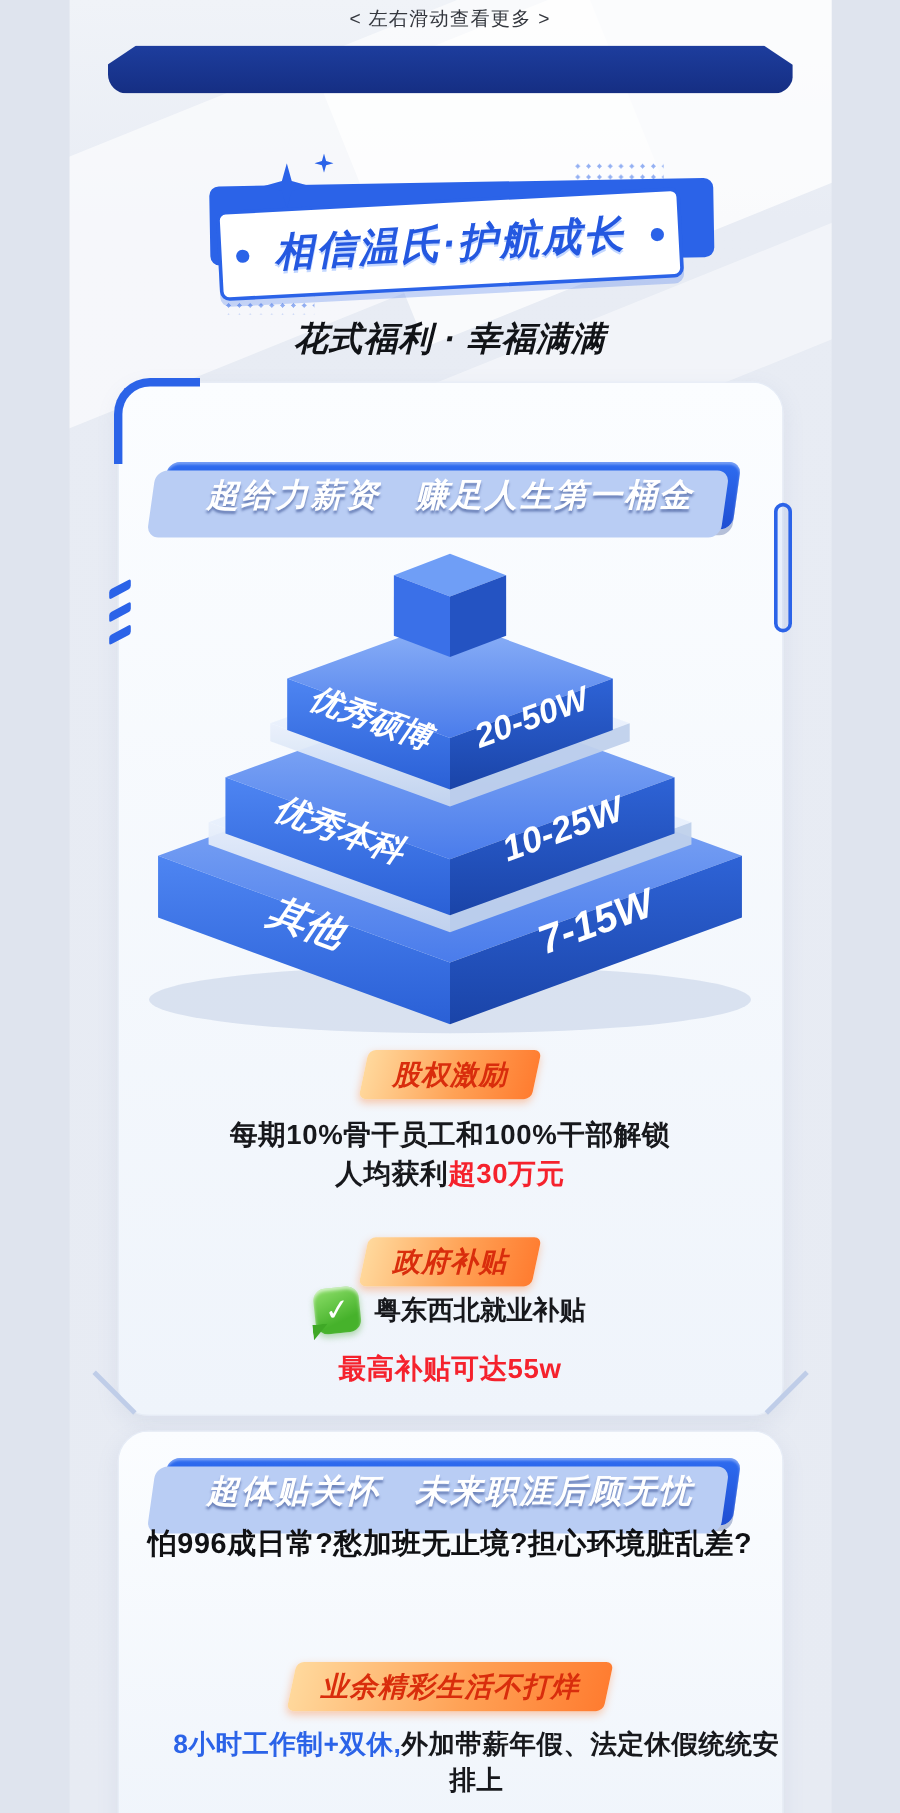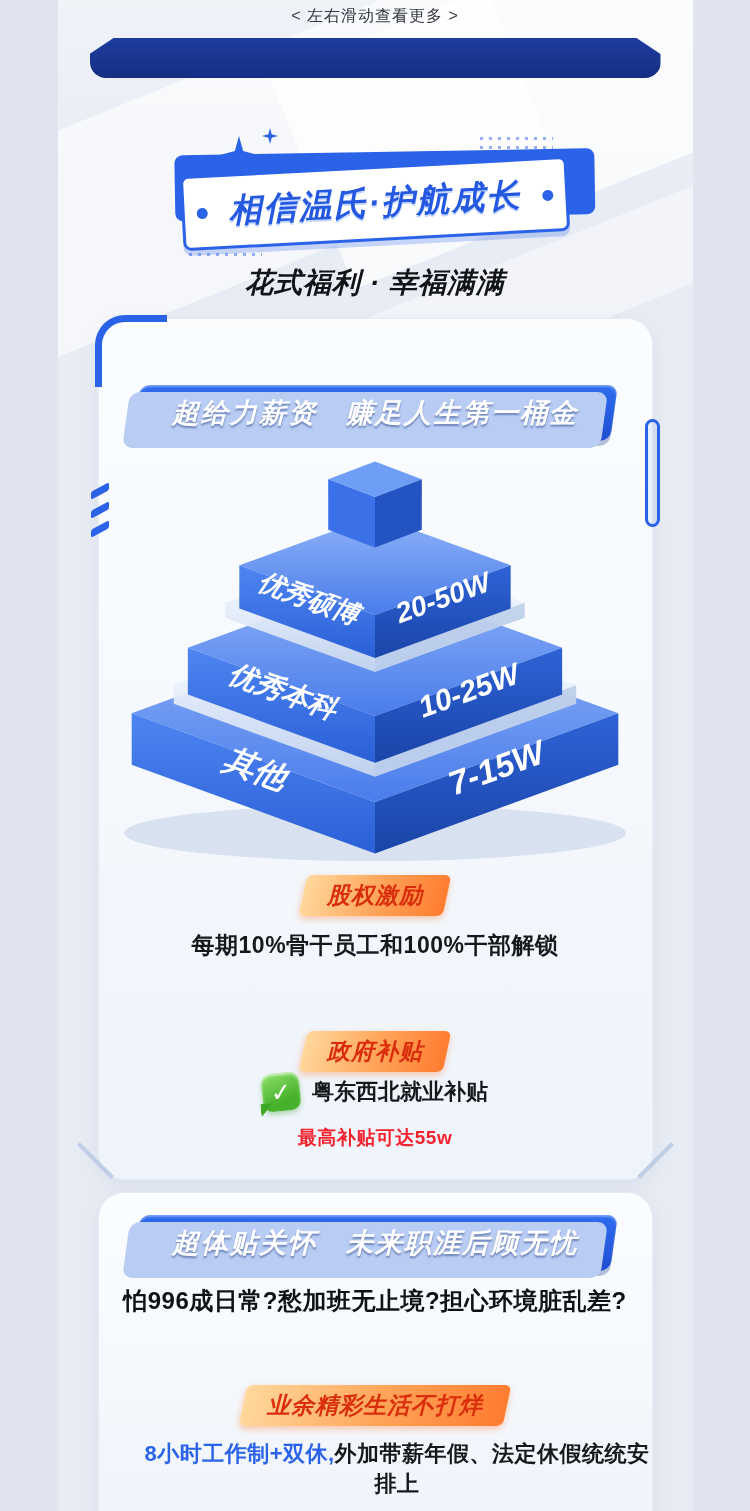--- a/index.html
+++ b/index.html
@@ -96,38 +96,38 @@
                  font-size:23px; font-weight:900; font-style:italic; letter-spacing:1px; }
   .ribbon.r1 { top:556px; }
   .ribbon.r2 { top:712px; }
   .ribbon.r3 { top:192px; }
 
   .tline { position:absolute; left:0; right:0; text-align:center; }
   .para { font-size:23px; font-weight:700; color:#17181c; letter-spacing:.5px; }
   .para .red { color:#f5222d; }
   .l1 { top:580px;margin-top:31px; }
   .l2 { top:644px; }
-  .note { top:806px; font-size:19px; font-weight:800; color:#f5222d; letter-spacing:.5px; }
+  .note { top:806px; font-size:23px; font-weight:800; color:#f5222d; letter-spacing:.5px; }
 
   .subsidy-row { position:absolute; top:754px; left:0; right:0;
                  display:flex; justify-content:center; align-items:center; gap:64px; }
   .subsidy-item { display:flex; align-items:center; gap:12px;
                   font-size:22px; font-weight:800; color:#17181c; }
   .check { position:relative; width:38px; height:38px; border-radius:10px;
            background:linear-gradient(160deg,#8fe06b 0%,#46b22b 70%);
            transform:rotate(-6deg);
            box-shadow:inset 0 2px 3px rgba(255,255,255,.65), 0 3px 5px rgba(60,160,40,.35); }
   .check::before { content:""; position:absolute; left:-3px; bottom:-4px; width:13px; height:13px;
                    background:#3fa826; clip-path:polygon(0 100%, 0 0, 100% 0); }
   .check::after { content:"\2713"; position:absolute; inset:0; display:flex;
                   align-items:center; justify-content:center;
                   color:#fff; font-size:25px; font-weight:900; }
 
   .worry { font-size:24px; font-weight:800; color:#101114; letter-spacing:.5px; }
-  .w1 { top:92px; }
+  .w1 { top:77px; }
   .w2 { top:132px; }
   .benefit { font-size:22px; font-weight:700; color:#17181c; letter-spacing:.5px; }
   .benefit .blue { color:#2b63e8; font-weight:900; }
   .b1 { top:246px;padding-left:44px; }
   .b2 { top:284px; }
 </style>
 </head>
 <body>
 
 <div class="page">
@@ -247,20 +247,23 @@
       <text class="pyr-label" transform="translate(384,356) rotate(-20)" text-anchor="middle" font-size="32">10-25W</text>
 
       <text class="pyr-label" transform="translate(148,440) rotate(20)" text-anchor="middle" font-size="34">其他</text>
       <text class="pyr-label" transform="translate(414,440) rotate(-20)" text-anchor="middle" font-size="36">7-15W</text>
     </svg>
 
     <div class="ribbon r1">
       <span>股权激励</span>
     </div>
     <div class="tline para l1">每期10%骨干员工和100%干部解锁</div>
+    <div class="tline para l2">
+      <span>人均获利</span><span class="red">超30万元</span>
+    </div>
 
     <div class="ribbon r2">
       <span>政府补贴</span>
     </div>
     <div class="subsidy-row">
       <div class="subsidy-item">
         <div class="check"></div>
         <span>粤东西北就业补贴</span>
       </div>
     </div>

